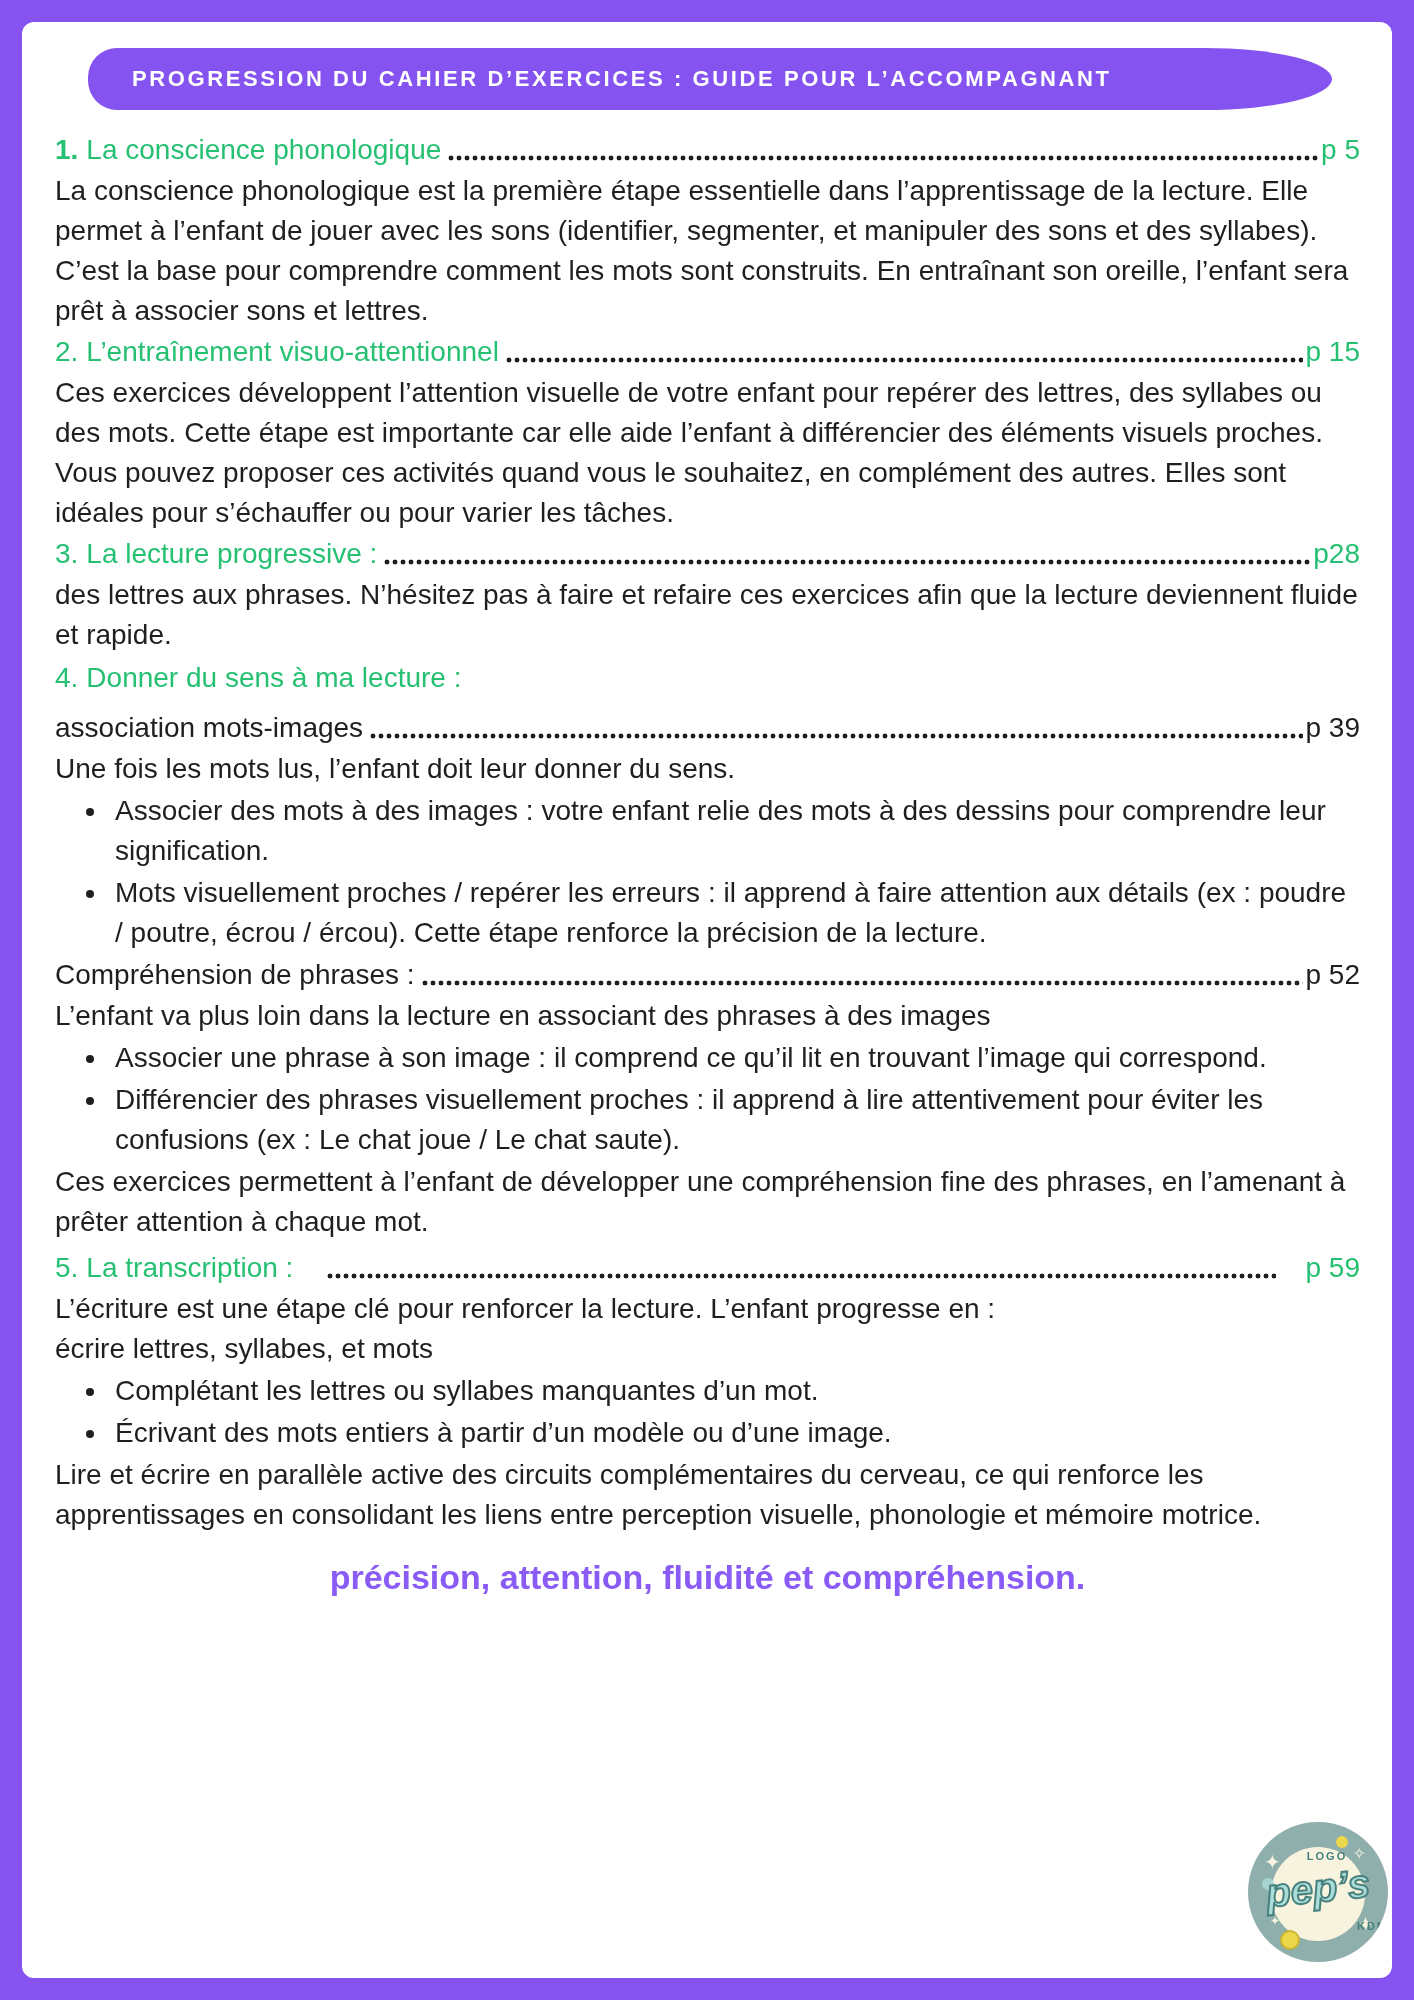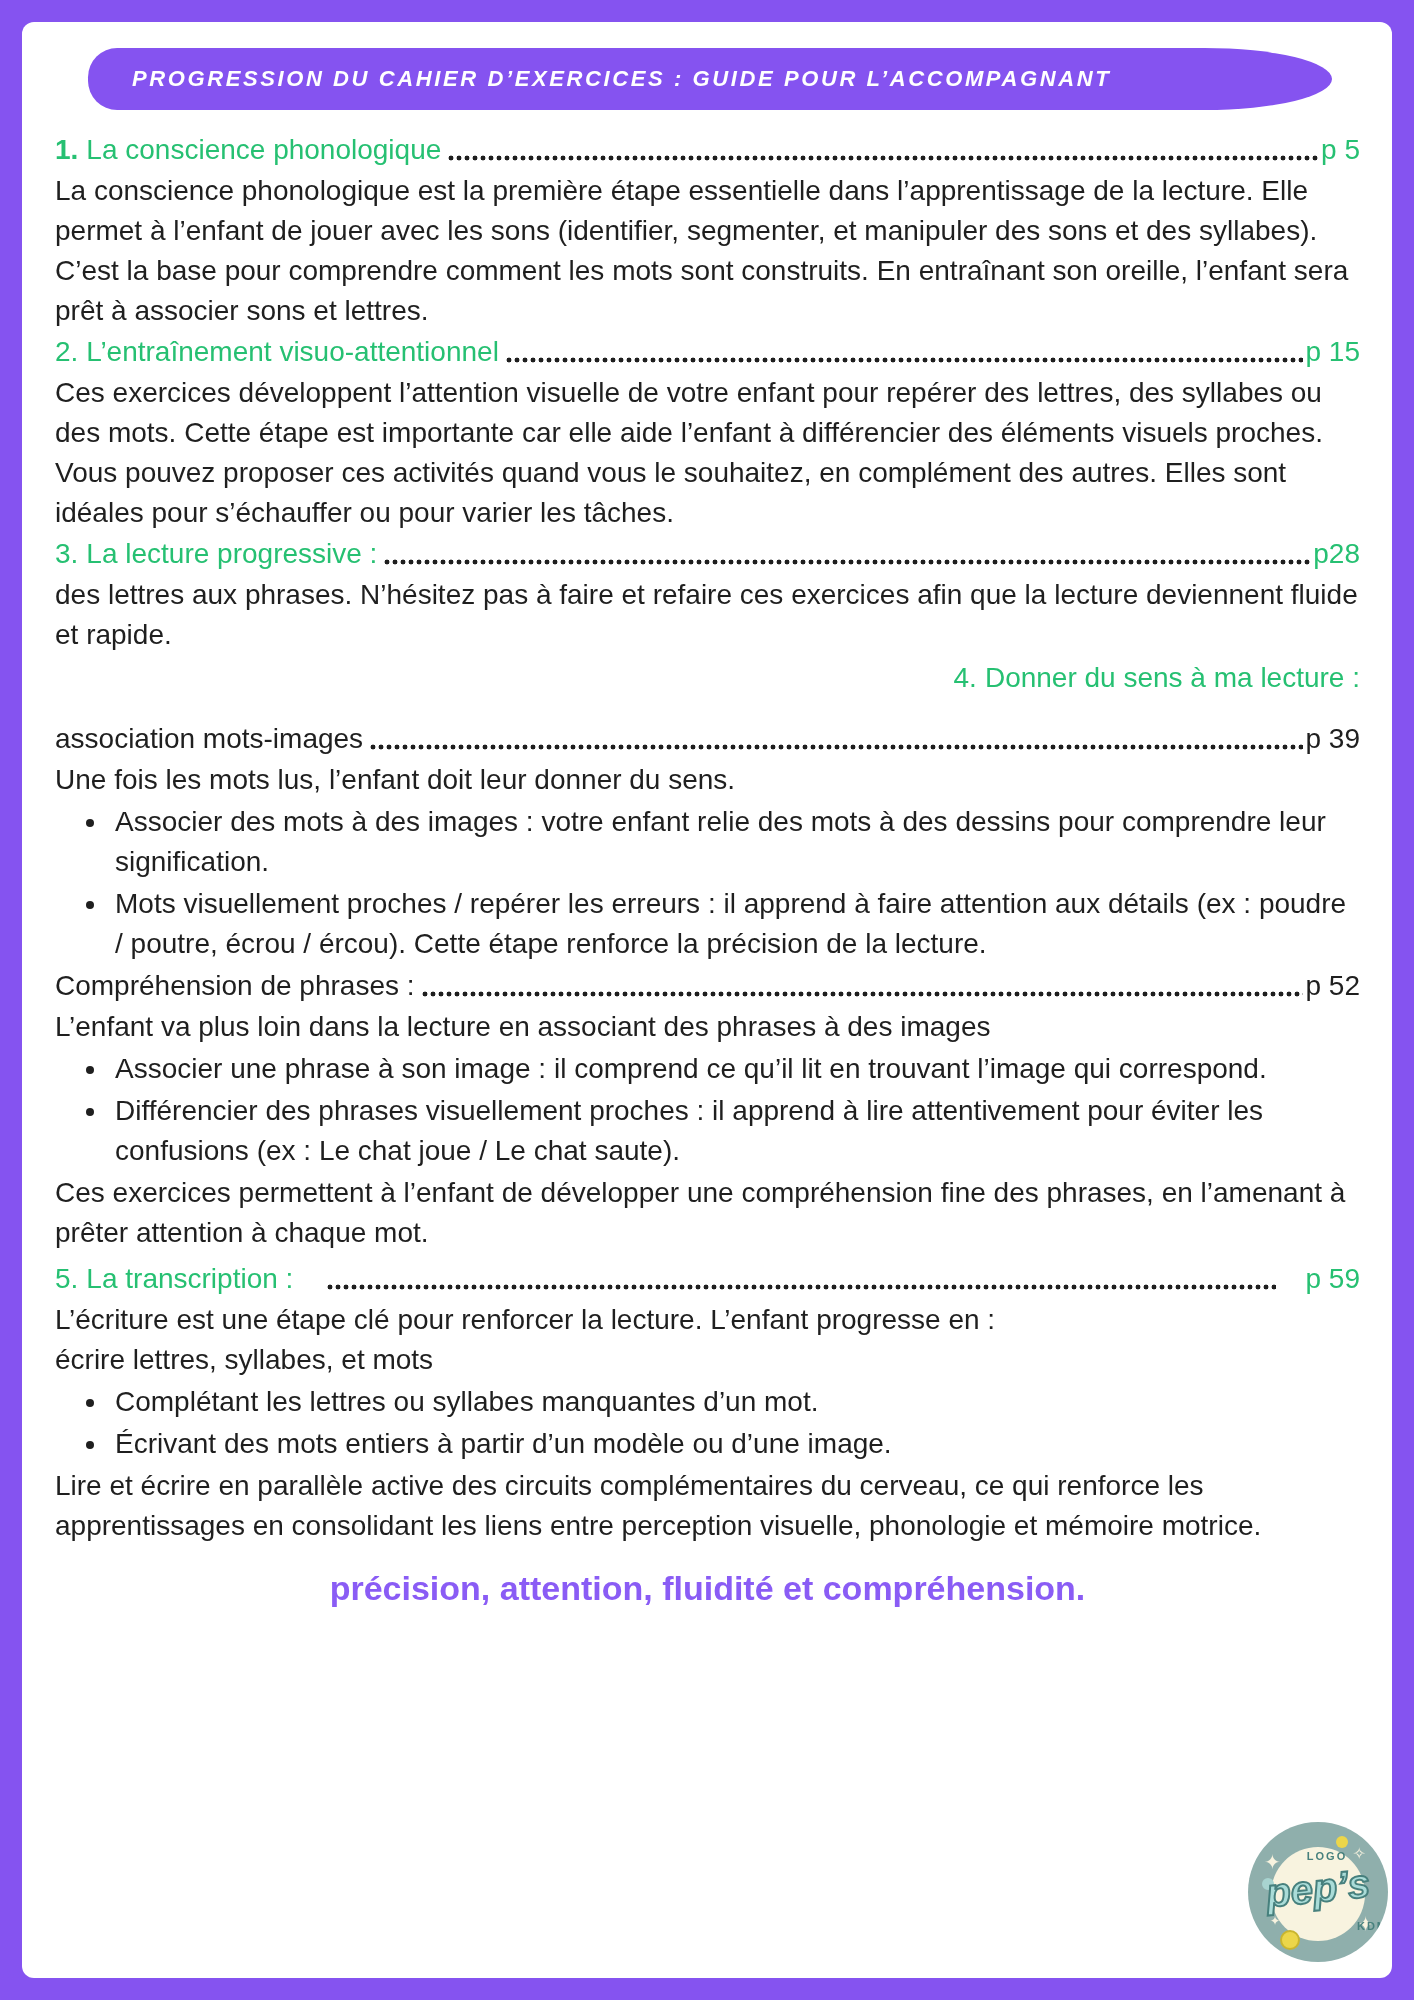--- a/index.html
+++ b/index.html
@@ -16,42 +16,42 @@
   
   .pill{
     margin:26px 0 0 66px;width:1244px;height:62px;
     background:#8553f0;color:#ffffff;
     display:flex;align-items:center;
     padding-left:44px;box-sizing:border-box;
     border-top-left-radius:32px;border-bottom-left-radius:32px;
     border-top-right-radius:140px 34px;border-bottom-right-radius:140px 34px;
   }
   .pill span{
-    font-size:22px;font-weight:bold;letter-spacing:2.6px;font-style:italic;
+    font-size:22px;font-weight:bold;letter-spacing:2.6px;
   }
   
   .content{
     margin:20px 32px 0 33px;
     font-size:28px;line-height:40px;
   }
   .content p{margin:0;}
   .sec-heading{color:#26c072;margin-top:3px;}
   .sec-num{margin-right:8px;}
   .bold-num{font-weight:bold;}
   .toc-row{display:flex;align-items:flex-end;margin:1px 0;}
   .toc-row .label{white-space:nowrap;}
   .leader{
     flex:1;height:6px;margin:0 3px 9px 6px;min-width:30px;
     background-image:radial-gradient(circle,#1f1f1f 2.2px,transparent 2.7px);
     background-size:8px 6px;background-repeat:repeat-x;background-position:0 50%;
   }
   .page-num{white-space:nowrap;}
   ul{margin:2px 0;padding-left:54px;}
   li{padding-left:6px;margin:2px 0;}
-  .s4-heading{margin-bottom:21px;text-align:right;}
+  .s4-heading{margin-bottom:10px;}
   .s5-heading{margin-top:6px;gap:27px;}
   
   .footer-bold{
     margin:66px auto 0;max-width:1040px;text-align:center;
     font-weight:bold;font-size:27px;line-height:45px;
   }
   .footer-purple{
     margin:22px auto 0;text-align:center;
     color:#8a5cf5;font-weight:bold;font-size:34px;
   }

